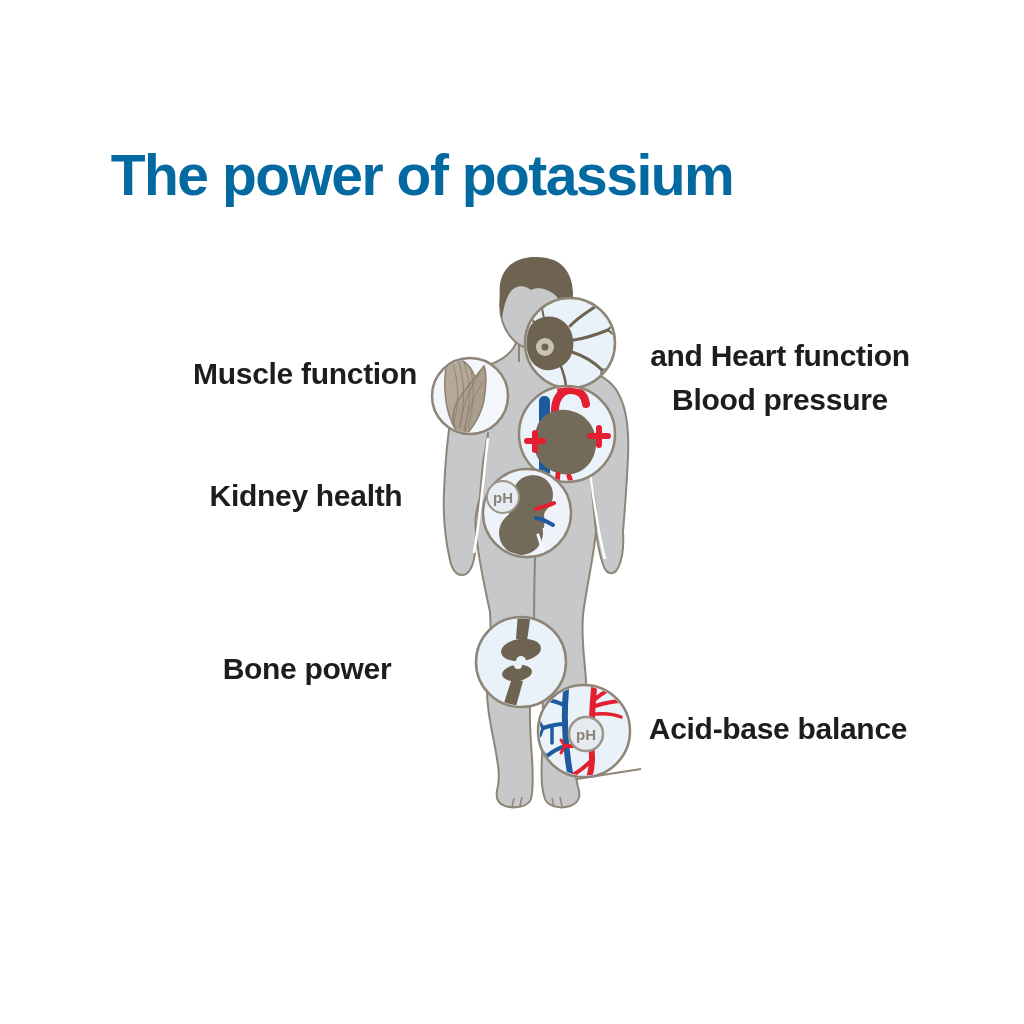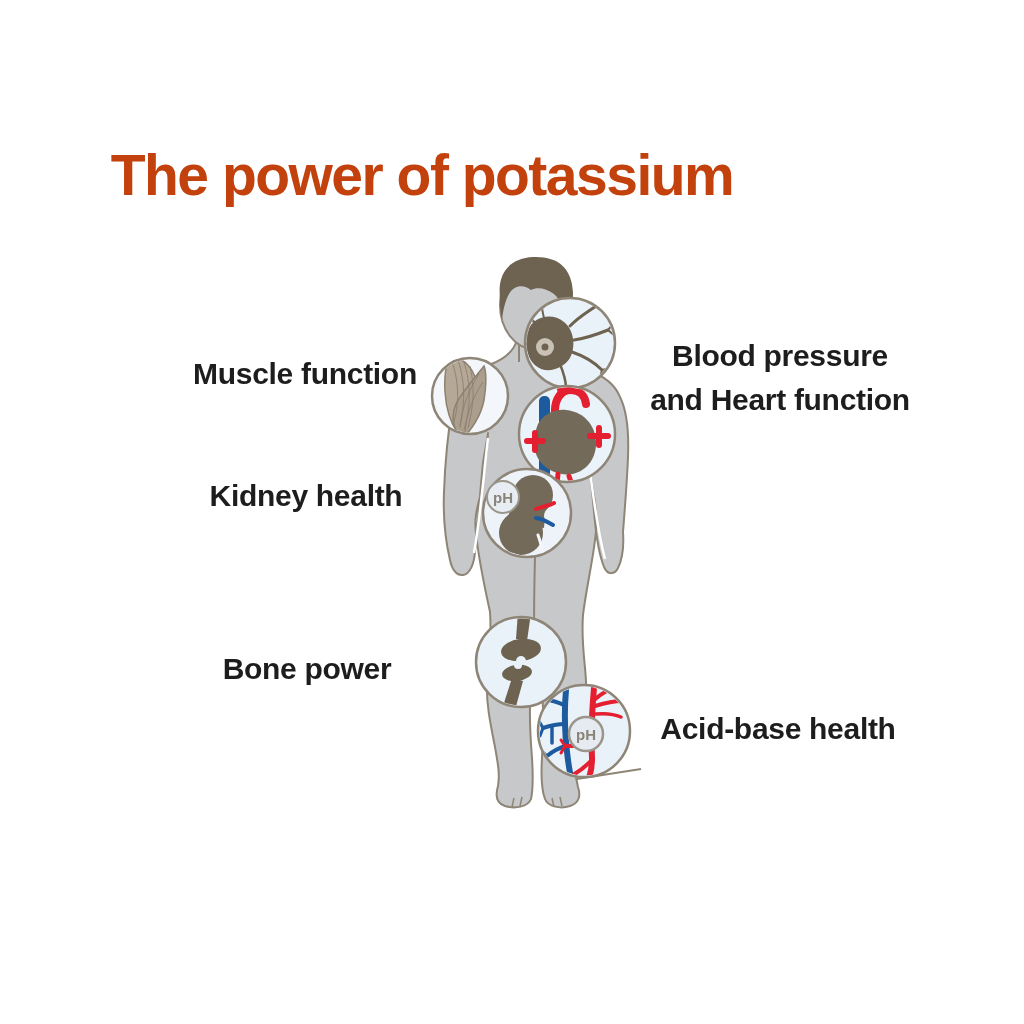--- a/index.html
+++ b/index.html
@@ -2,21 +2,21 @@
 <html><head>
 <meta charset="utf-8">
 <style>
   html,body{margin:0;padding:0;}
   body{
     width:1024px;height:1024px;position:relative;background:#ffffff;
     font-family:"Liberation Sans", sans-serif;overflow:hidden;
   }
   .title{
     position:absolute;top:104px;left:0;width:844px;text-align:center;
-    font-size:57px;font-weight:800;letter-spacing:-1.5px;color:#c2410c;
+    font-size:57px;font-weight:800;letter-spacing:-1.5px;color:#0369a1;
   }
   .label{
     position:absolute;transform:translateX(-50%);text-align:center;
     font-size:30px;font-weight:700;color:#1d1d1d;line-height:44px;
     letter-spacing:-0.3px;white-space:nowrap;
   }
   #label-nerve{left:305px;top:352px;}
   #label-blood{left:780px;top:334px;}
   #label-kidney{left:306px;top:474px;}
   #label-bone{left:307px;top:647px;}
@@ -26,31 +26,31 @@
 </style>
 </head>
 <body>
 
 <h1 class="title">The power of potassium</h1>
 
 <div class="label" id="label-nerve">
   <div>Muscle function</div>
 </div>
 <div class="label" id="label-blood">
+  <div>and Heart function</div>
   <div>Blood pressure</div>
-  <div>and Heart function</div>
 </div>
 <div class="label" id="label-kidney">
   <div>Kidney health</div>
 </div>
 <div class="label" id="label-bone">
   <div>Bone power</div>
 </div>
 <div class="label" id="label-acid">
-  <div>Acid-base health</div>
+  <div>Acid-base balance</div>
 </div>
 
 <svg width="1024" height="1024" viewBox="0 0 1024 1024">
   <defs>
     <clipPath id="clipMuscle">
         <circle cx="470" cy="396" r="36.5"></circle>
       </clipPath>
     <clipPath id="clipNeuron">
         <circle cx="570" cy="343" r="43.5"></circle>
       </clipPath>

